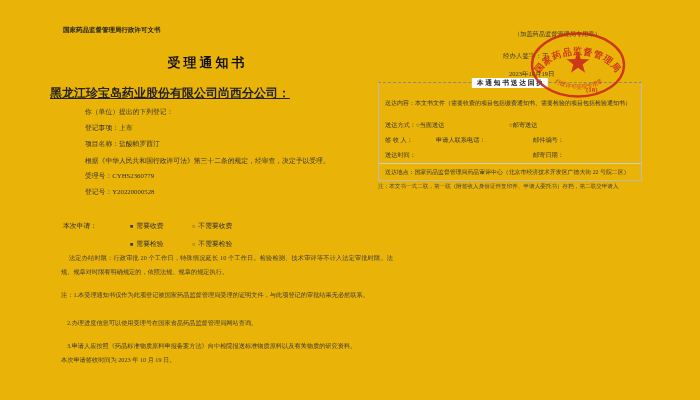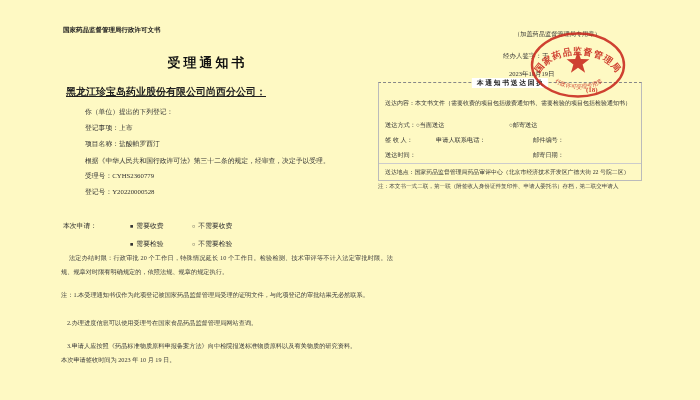--- a/index.html
+++ b/index.html
@@ -1,21 +1,21 @@
 <!DOCTYPE html>
 <html><head>
 <meta charset="utf-8">
 <style>
   html,body{margin:0;padding:0;}
   body{width:700px;height:400px;background:#f6f6f6;font-family:"Liberation Serif","DejaVu Serif",serif;}
-  .sheet{position:relative;width:700px;height:400px;background:#fef9c3;overflow:hidden;color:#2a2a2a;}
+  .sheet{position:relative;width:700px;height:400px;background:#eab308;overflow:hidden;color:#2a2a2a;}
   .abs{position:absolute;white-space:nowrap;}
   .doc-header{left:63px;top:26px;font-size:6.5px;font-weight:bold;color:#222;}
   .doc-title{left:65px;top:54px;width:285px;text-align:center;font-size:13px;font-weight:bold;letter-spacing:3px;color:#111;}
-  .recipient{left:66px;top:85px;font-size:10px;font-weight:bold;text-decoration:underline;color:#222;}
+  .recipient{left:50px;top:85px;font-size:12px;font-weight:bold;text-decoration:underline;color:#222;}
   .l-line{font-size:6.8px;color:#333;}
   .intro{left:85px;top:107px;}
   .reg-item{left:85px;top:123px;}
   .project{left:85px;top:139px;}
   .basis{left:85px;top:156px;}
   .acc-no{left:85px;top:171px;}
   .reg-no{left:85px;top:187px;}
   .app-label{left:63px;top:221px;font-size:6.8px;}
   .opt{font-size:6.8px;color:#333;}
   .opt .marker{font-size:5.5px;margin-right:3px;}

